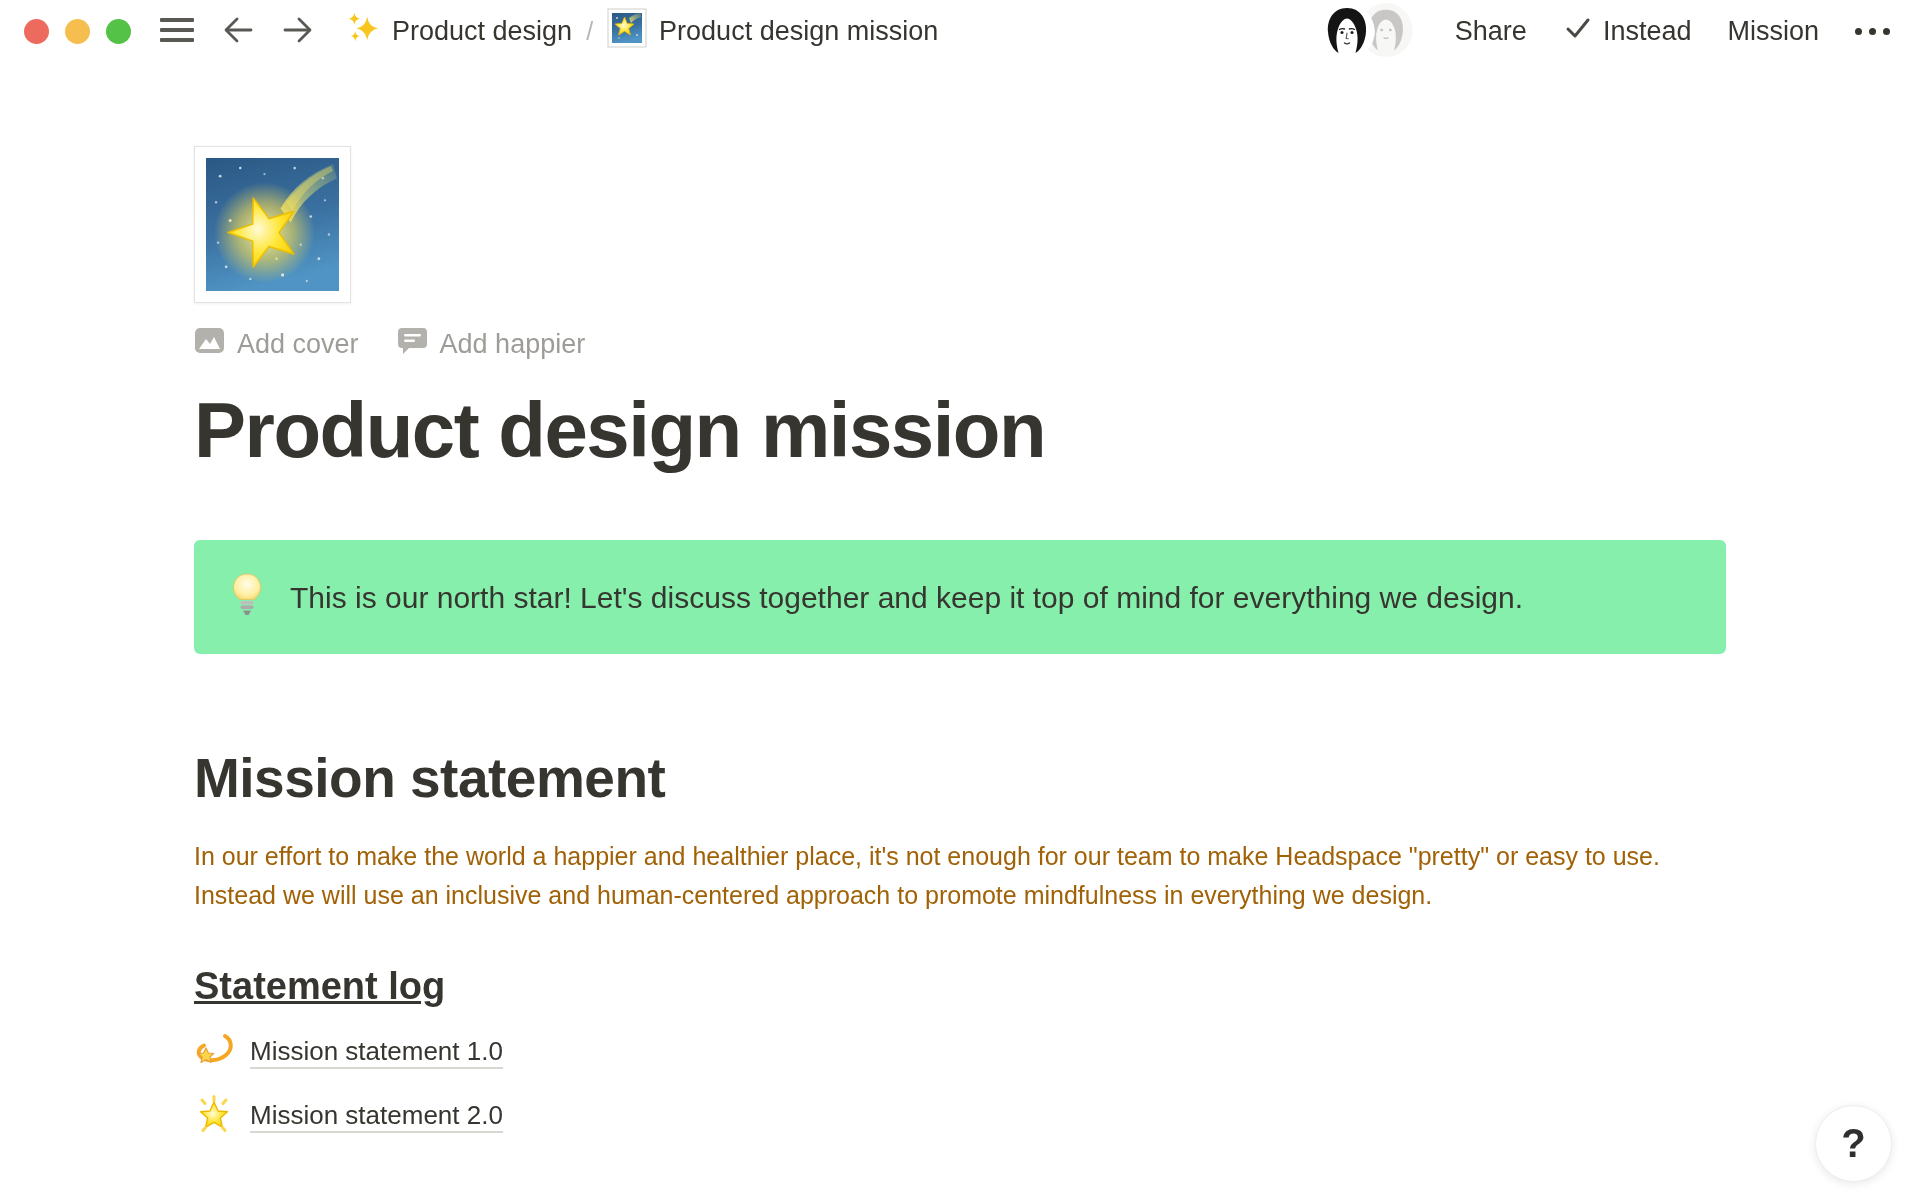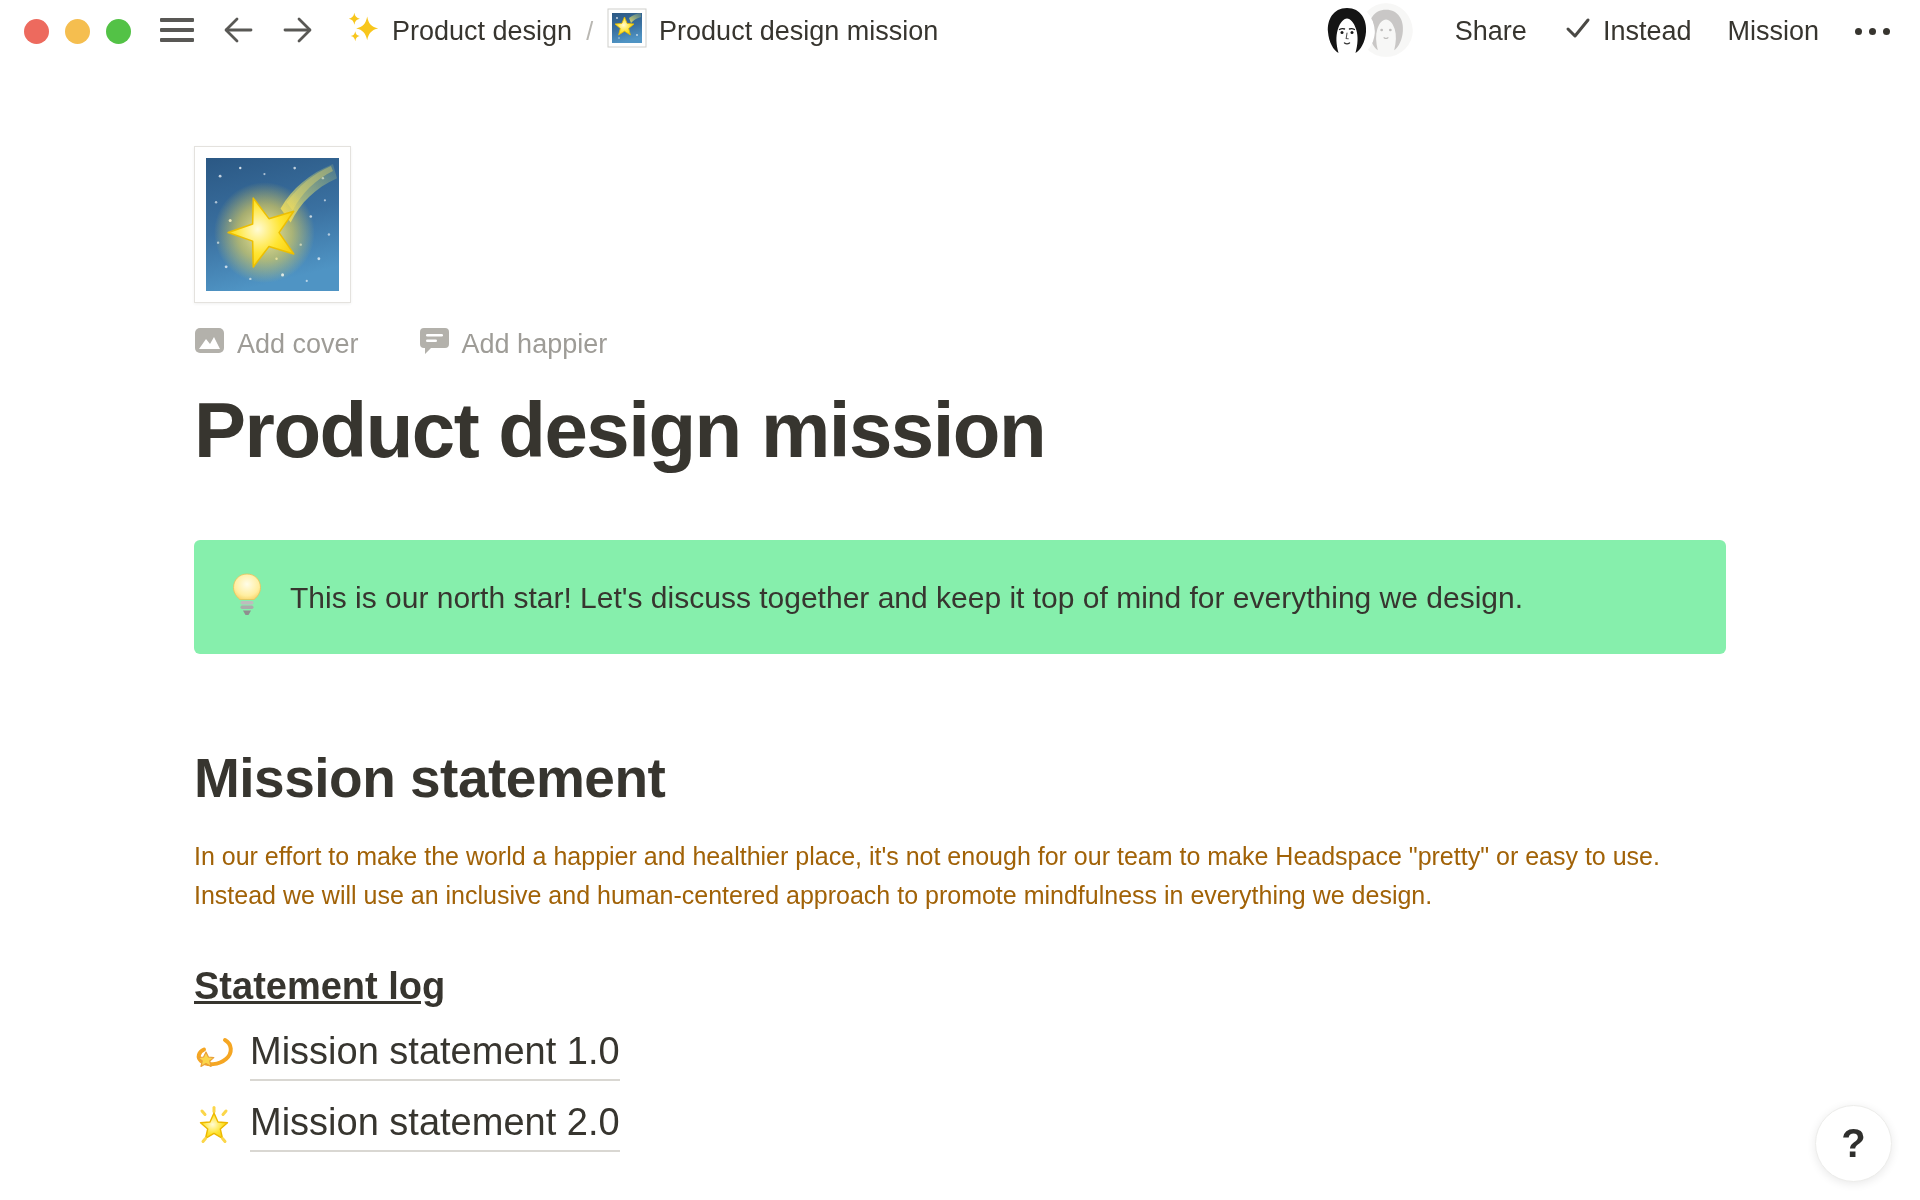--- a/index.html
+++ b/index.html
@@ -30,39 +30,39 @@
   .dots { display:flex; gap:7px; align-items:center; }
   .dots i { width:7px; height:7px; border-radius:50%; background:#37352f; display:block; }
 
   
   .content { width:1532px; margin:0 auto; }
 
   .page-icon-card { margin-top:84px; width:157px; height:157px; background:#fff;
     border:1px solid #e4e2de; box-shadow:0 1px 3px rgba(0,0,0,.06); padding:11px; cursor:pointer; }
   .page-icon-card svg { display:block; }
 
-  .page-actions { margin-top:22px; display:flex; align-items:flex-start; gap:60px; }
+  .page-actions { margin-top:22px; display:flex; align-items:flex-start; gap:38px; }
   .page-action { display:flex; align-items:center; gap:12px; color:#9e9c97; font-size:27px;
     background:none; border:none; font-family:inherit; cursor:pointer; }
 
   h1.page-title { margin-top:22px; font-size:78px; font-weight:700; letter-spacing:-1.5px; color:#37352f; }
 
   .callout { margin-top:64px; background:#86efac; border-radius:6px; width:1532px;
     padding:33px 30px 33px 38px; display:flex; align-items:center; gap:28px; }
   .callout-text { font-size:30px; line-height:1.5; color:#37352f; }
 
   h2.section-heading { margin-top:92px; font-size:55px; font-weight:700; letter-spacing:-0.5px; }
   p.body-text { margin-top:27px; font-size:25px; line-height:1.56; color:#a16207; max-width:1532px; }
 
   h3.sub-heading { margin-top:50px; font-size:38px; font-weight:700;text-decoration:underline; }
 
   .page-links { margin-top:22px; }
   .page-link { display:flex; align-items:center; gap:16px; margin-bottom:20px; cursor:pointer; width:max-content; }
-  .page-link-label { font-size:38px; font-weight:500; color:#37352f;
-    border-bottom:2px solid #d9d7d2; padding-bottom:6px; }
+  .page-link-label { font-size:26px; font-weight:500; color:#37352f;
+    border-bottom:2px solid #d9d7d2; padding-bottom:0; }
 
   .help-btn { position:fixed; right:28px; bottom:18px; width:77px; height:77px; border-radius:50%;
     background:#fff; border:1px solid #ececea; box-shadow:0 2px 10px rgba(15,15,15,.09);
     font-size:40px; font-weight:600; color:#2f2f2d; display:flex; align-items:center; justify-content:center;
     cursor:pointer; font-family:inherit; }
 </style>
 </head>
 <body>
 
 <svg width="0" height="0" style="position:absolute">

